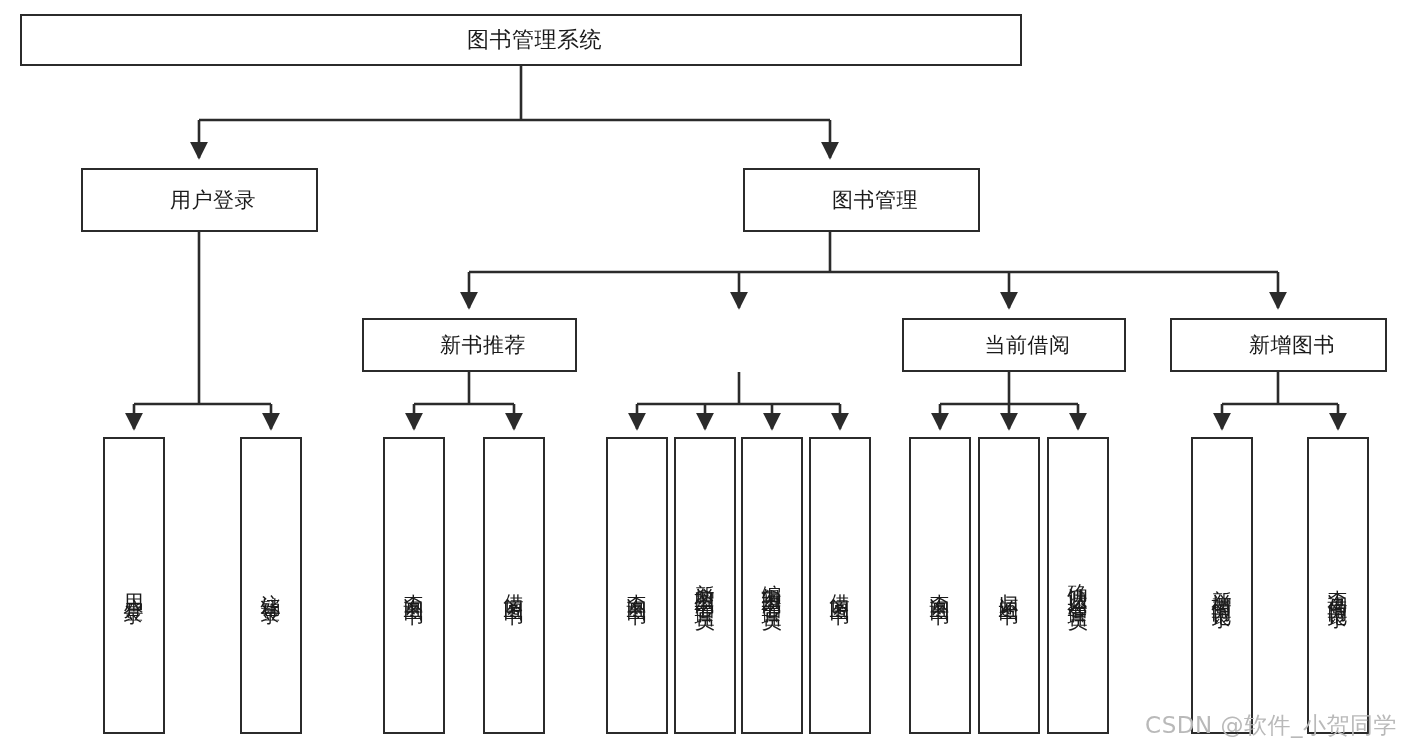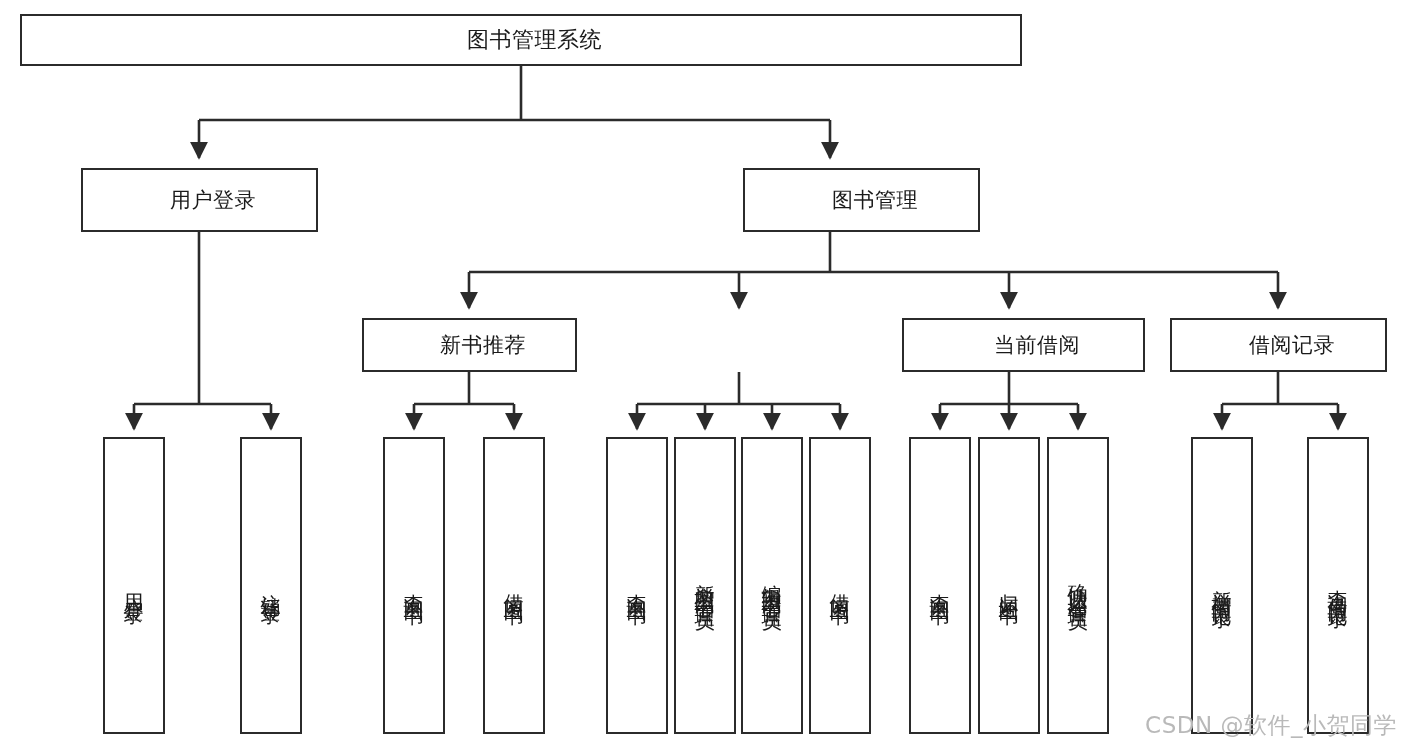--- a/index.html
+++ b/index.html
@@ -145,26 +145,26 @@
 
   <div class="node lvl2" style="left:711px; top:168px; width:237px; height:64px;margin-left:32px;">
     <span class="label">图书管理</span>
   </div>
 
   <div class="node lvl3" style="left:362px; top:318px; width:215px; height:54px;">
     <span class="label">新书推荐</span>
   </div>
 
 
-  <div class="node lvl3" style="left:902px; top:318px; width:243px; height:54px;">
+  <div class="node lvl3" style="left:902px; top:318px; width:224px; height:54px;">
     <span class="label">当前借阅</span>
   </div>
 
   <div class="node lvl3" style="left:1170px; top:318px; width:217px; height:54px;">
-    <span class="label">借阅记录</span>
+    <span class="label">新增图书</span>
   </div>
 
   <div class="node leaf" style="left:103px; top:437px; width:62px; height:297px;">
     <span class="label">用户登录</span>
   </div>
 
   <div class="node leaf" style="left:240px; top:437px; width:62px; height:297px;">
     <span class="label">注销登录</span>
   </div>
 

